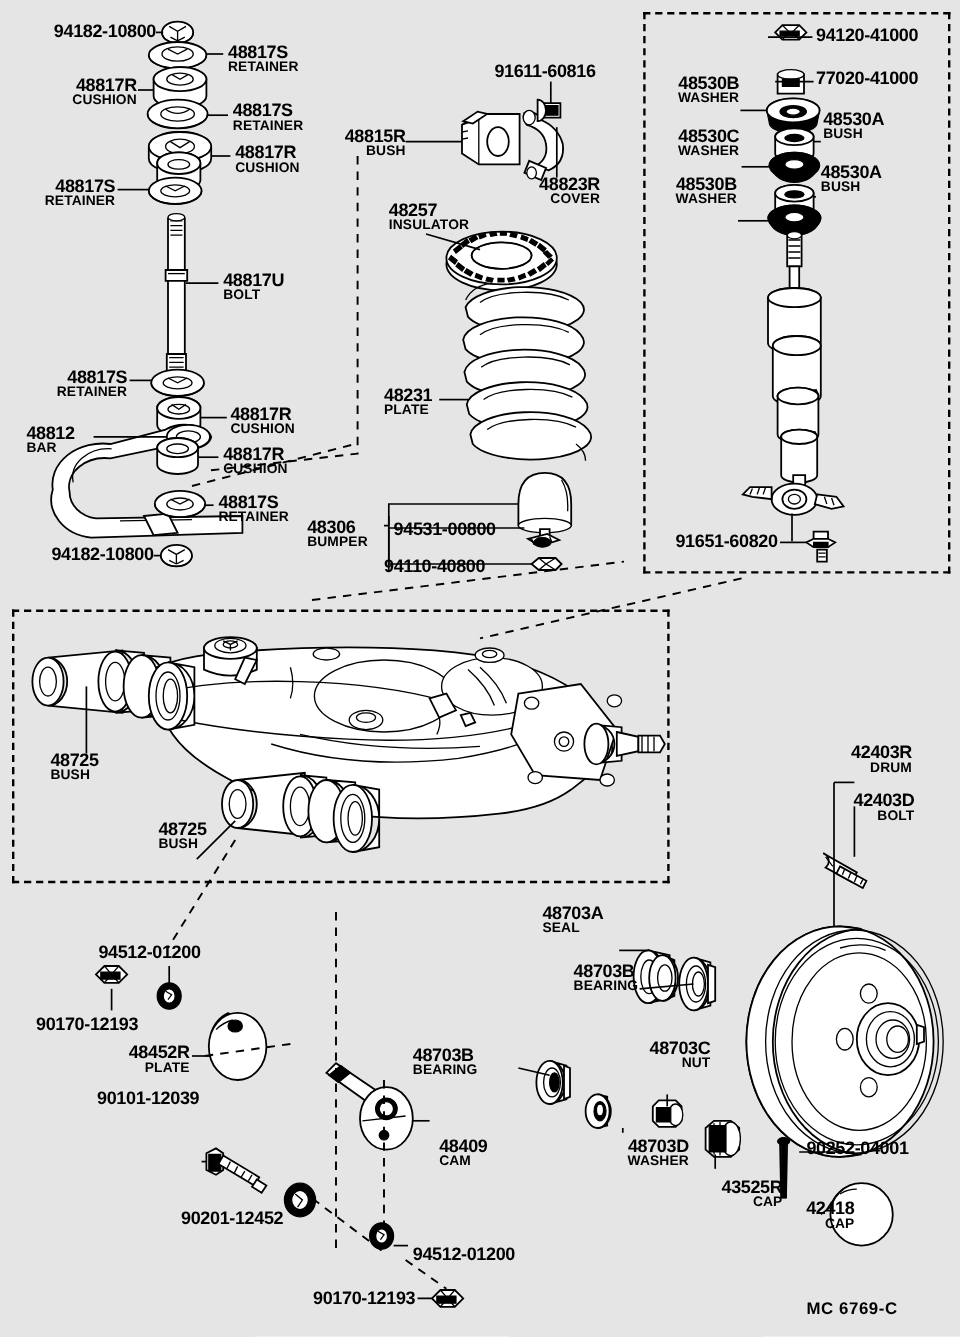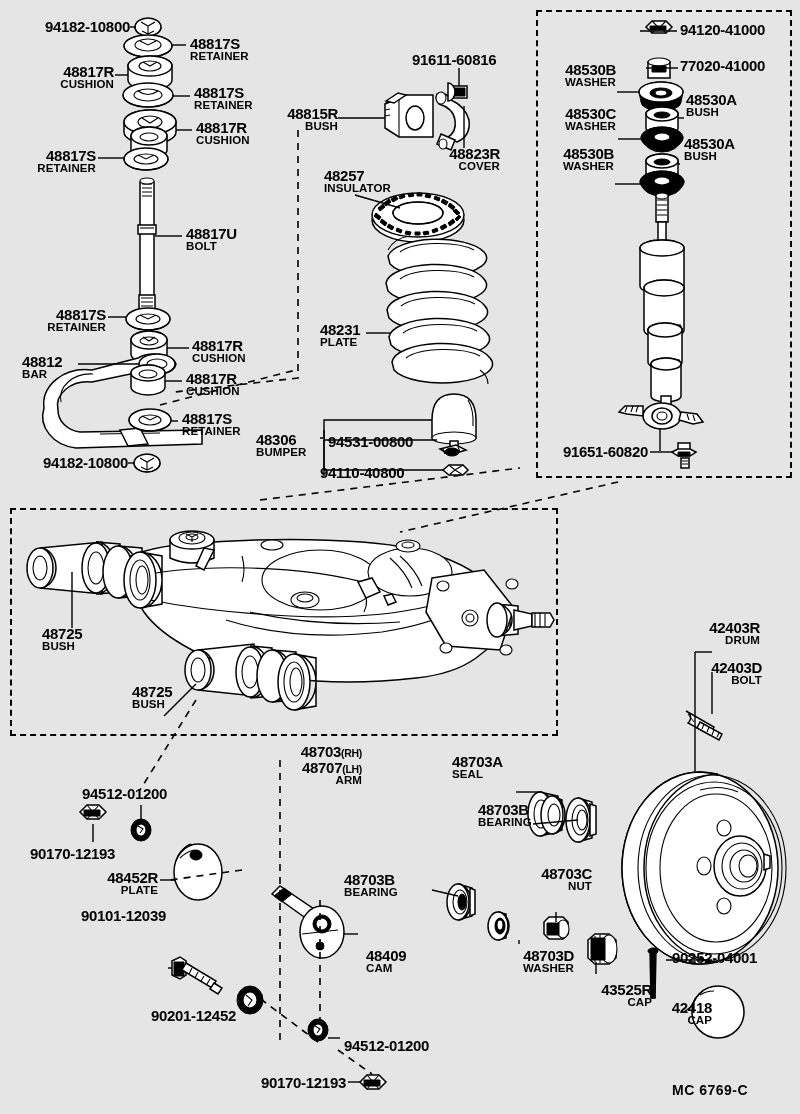--- a/index.html
+++ b/index.html
@@ -757,25 +757,20 @@
   </div>
 
   <div class="lbl" style="left:42px; top:626px;">
     <span class="pn">48725</span>
     <span class="nm">BUSH</span>
   </div>
   <div class="lbl" style="left:132px; top:684px;">
     <span class="pn">48725</span>
     <span class="nm">BUSH</span>
   </div>
-  <div class="lbl ctr" style="left:222px; top:744px; width:140px;">
-    <span class="pn"><span>48703</span><span class="sfx">(RH)</span></span>
-    <span class="pn" style="margin-top:1px;"><span>48707</span><span class="sfx">(LH)</span></span>
-    <span class="nm">ARM</span>
-  </div>
 
   <div class="lbl ctr" style="left:632px; top:620px; width:128px;">
     <span class="pn">42403R</span>
     <span class="nm">DRUM</span>
   </div>
   <div class="lbl ctr" style="left:662px; top:660px; width:100px;">
     <span class="pn">42403D</span>
     <span class="nm">BOLT</span>
   </div>
   <div class="lbl" style="left:452px; top:754px;">

